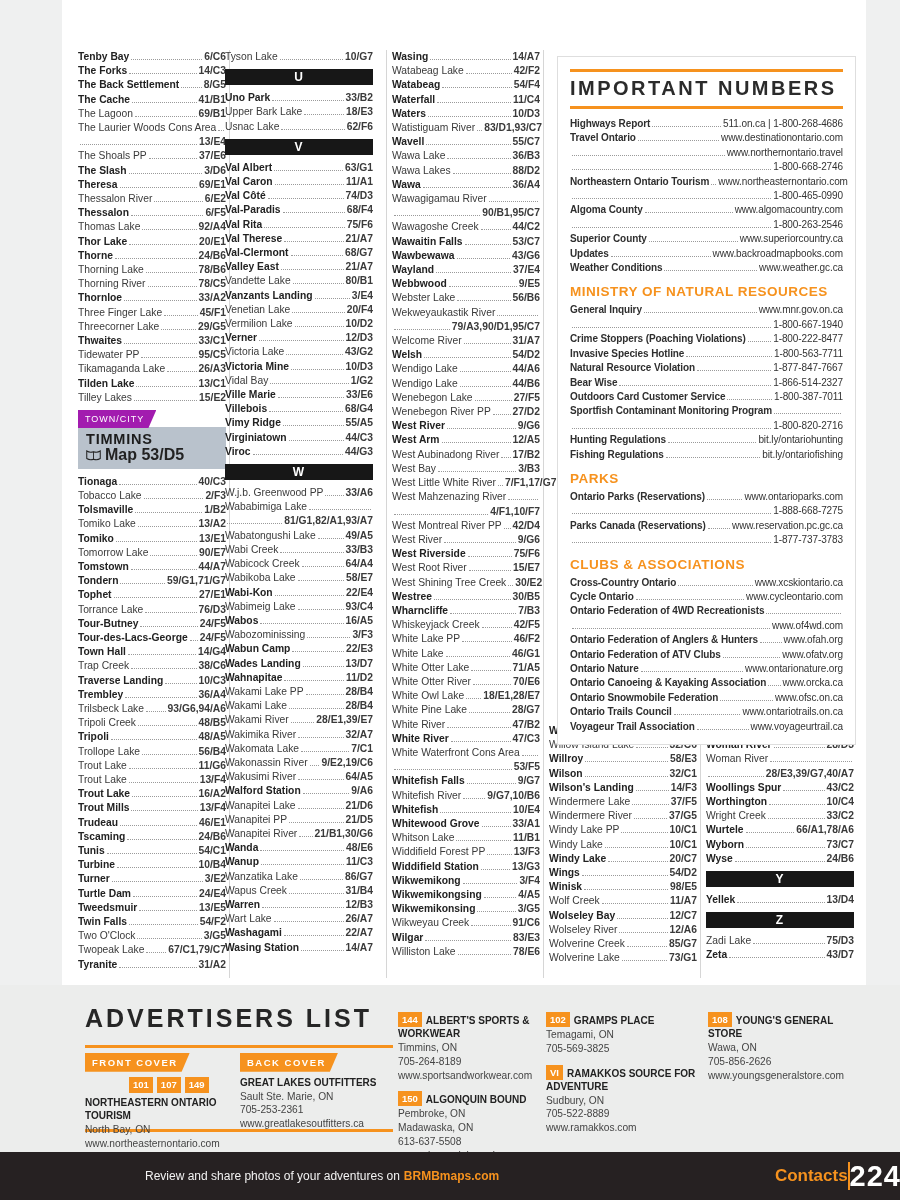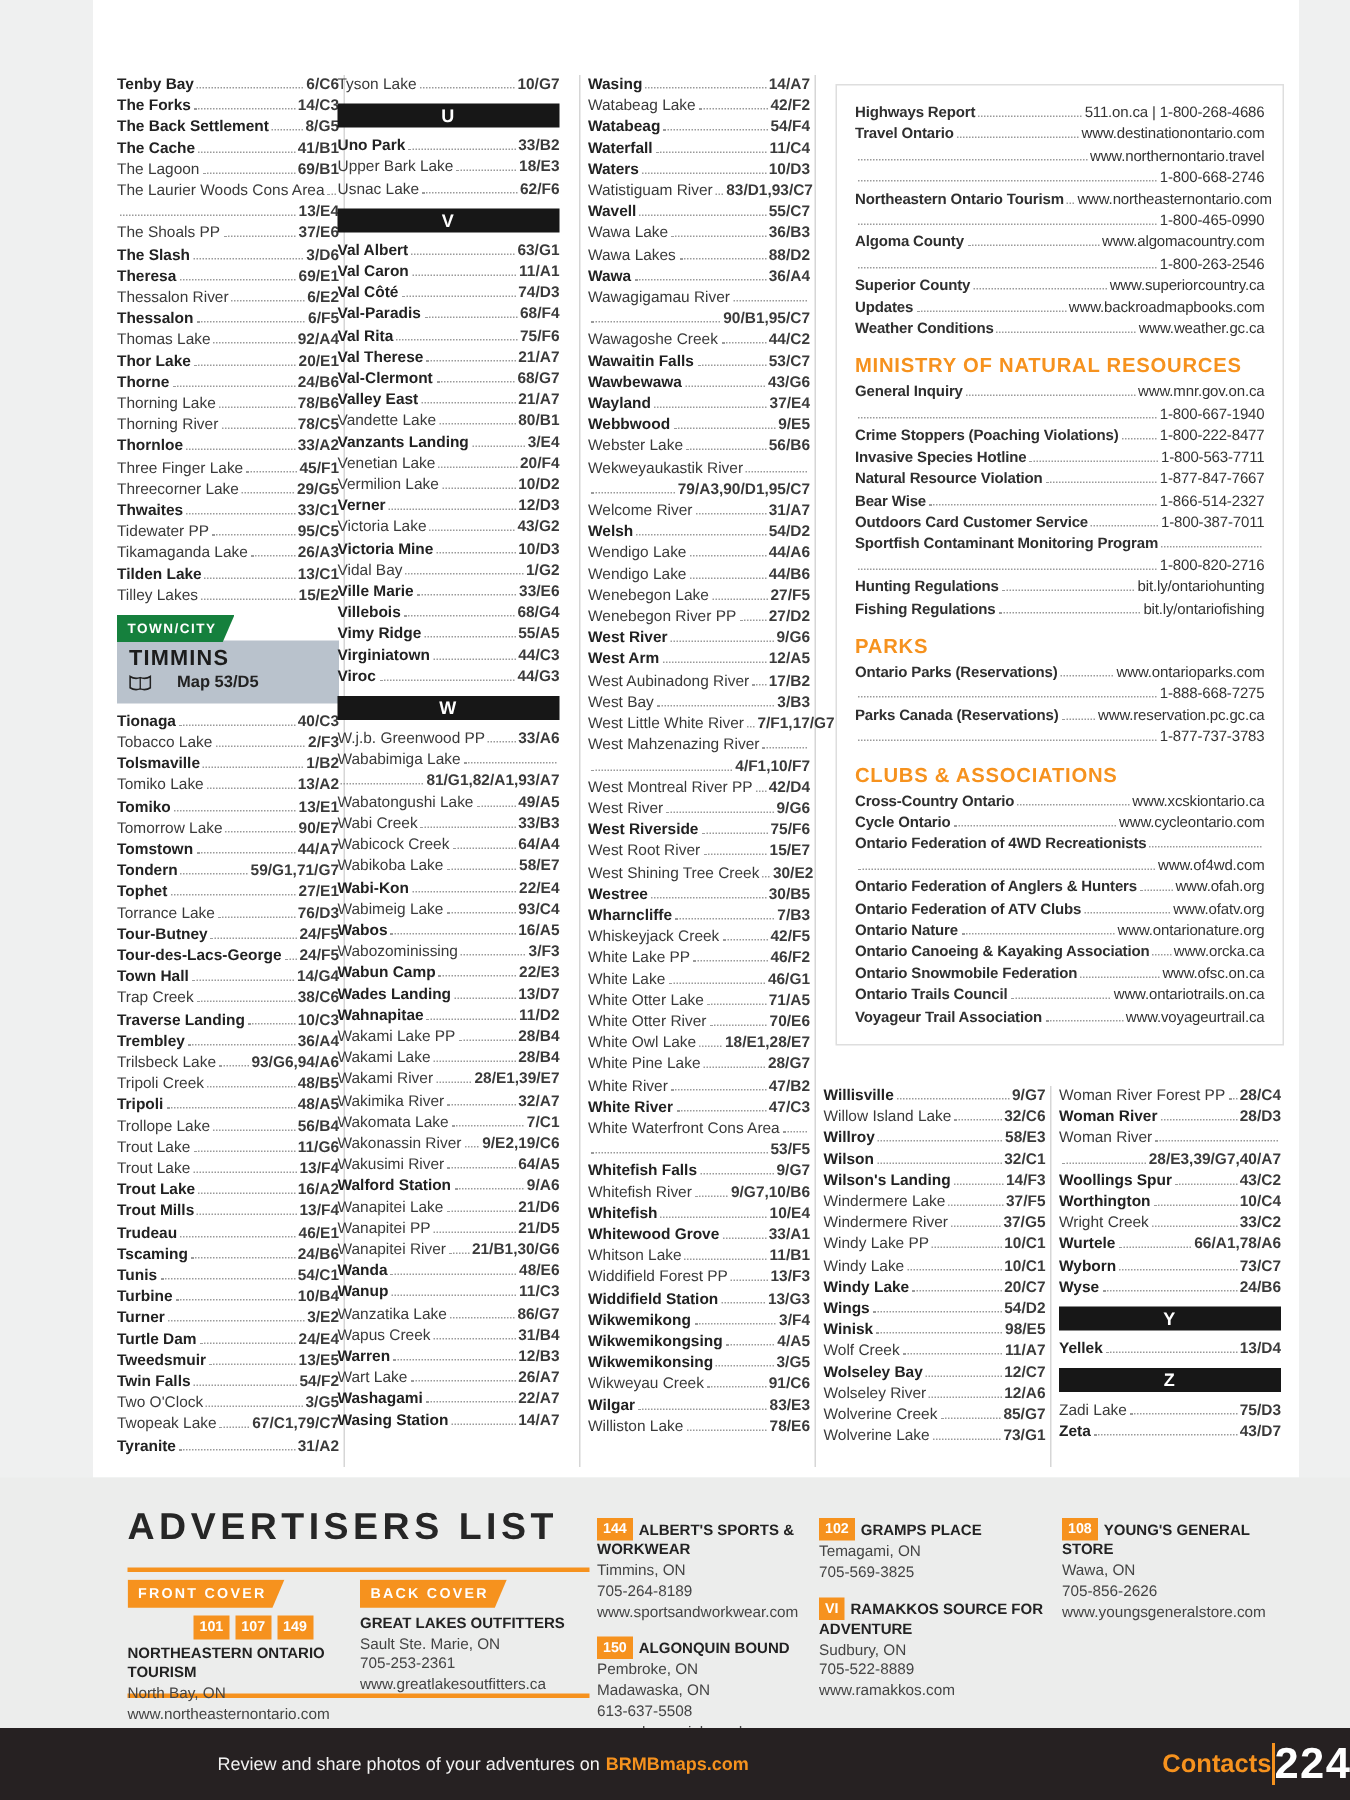--- a/index.html
+++ b/index.html
@@ -29,26 +29,26 @@
   .row{display:flex;align-items:baseline;}
   .nm{white-space:nowrap;color:#3a3a3a;}
   .nm.b{font-weight:bold;color:#222;}
   .ld{flex:1;min-width:5px;border-bottom:1px dotted #9a9a9a;margin:0 2px 3px 2px;}
   .rf{white-space:nowrap;color:#3a3a3a;font-weight:bold;font-weight:600;}
 
   .letterbar{background:#171717;color:#fff;text-align:center;font-weight:bold;
     font-size:12px;line-height:16px;height:16px;letter-spacing:1px;margin:5px 0 6px 0;}
 
   .townblock{margin:5px 0 6px 0;}
-  .towntag{display:inline-block;background:#15803d;color:#fff;font-weight:bold;font-size:9px;
+  .towntag{display:inline-block;background:#a21caf;color:#fff;font-weight:normal;font-size:9px;
     letter-spacing:1px;padding:2px 12px 2px 7px;
     clip-path:polygon(0 0,100% 0,calc(100% - 8px) 100%,0 100%);position:relative;z-index:1;}
   .towninner{background:#b9c2cc;margin-top:-1px;padding:5px 8px 6px 8px;}
   .townname{font-weight:800;font-size:14.5px;letter-spacing:.8px;color:#1c1c1c;}
-  .townmap{font-size:11px;font-weight:600;color:#222;margin-top:2px;display:flex;align-items:center;gap:17px;}
+  .townmap{font-size:16px;font-weight:600;color:#222;margin-top:2px;display:flex;align-items:center;gap:4px;}
 
   
   .panel{position:absolute;left:557px;top:56px;width:299px;background:#fff;
     border:1px solid #dedede;box-sizing:border-box;padding:12px 12px 10px 12px;}
   .ptitle{font-weight:800;font-size:20px;letter-spacing:2.5px;color:#2b2b2b;
     padding:5px 0 6px 0;border-top:3px solid #f6921e;border-bottom:3px solid #f6921e;
     margin-bottom:8px;white-space:nowrap;}
   .num-sec-h{color:#f6921e;font-weight:800;font-size:13.5px;letter-spacing:.5px;
     line-height:15px;margin:9px 0 4px 0;text-transform:uppercase;}
   .numrows{font-size:10px;line-height:14.4px;letter-spacing:-0.1px;}
@@ -1163,20 +1163,21 @@
       <span class="rf">75/D3</span>
     </div>
     <div class="row">
       <span class="nm b">Zeta</span>
       <span class="ld"></span>
       <span class="rf">43/D7</span>
     </div>
   </div>
 
 <div class="panel">
+  <div class="ptitle">IMPORTANT NUMBERS</div>
   <div>
       <div class="numrows">
         <div class="row">
           <span class="nm">Highways Report</span>
           <span class="ld"></span>
           <span class="rf">511.on.ca | 1-800-268-4686</span>
         </div>
         <div class="row">
           <span class="nm">Travel Ontario</span>
           <span class="ld"></span>

